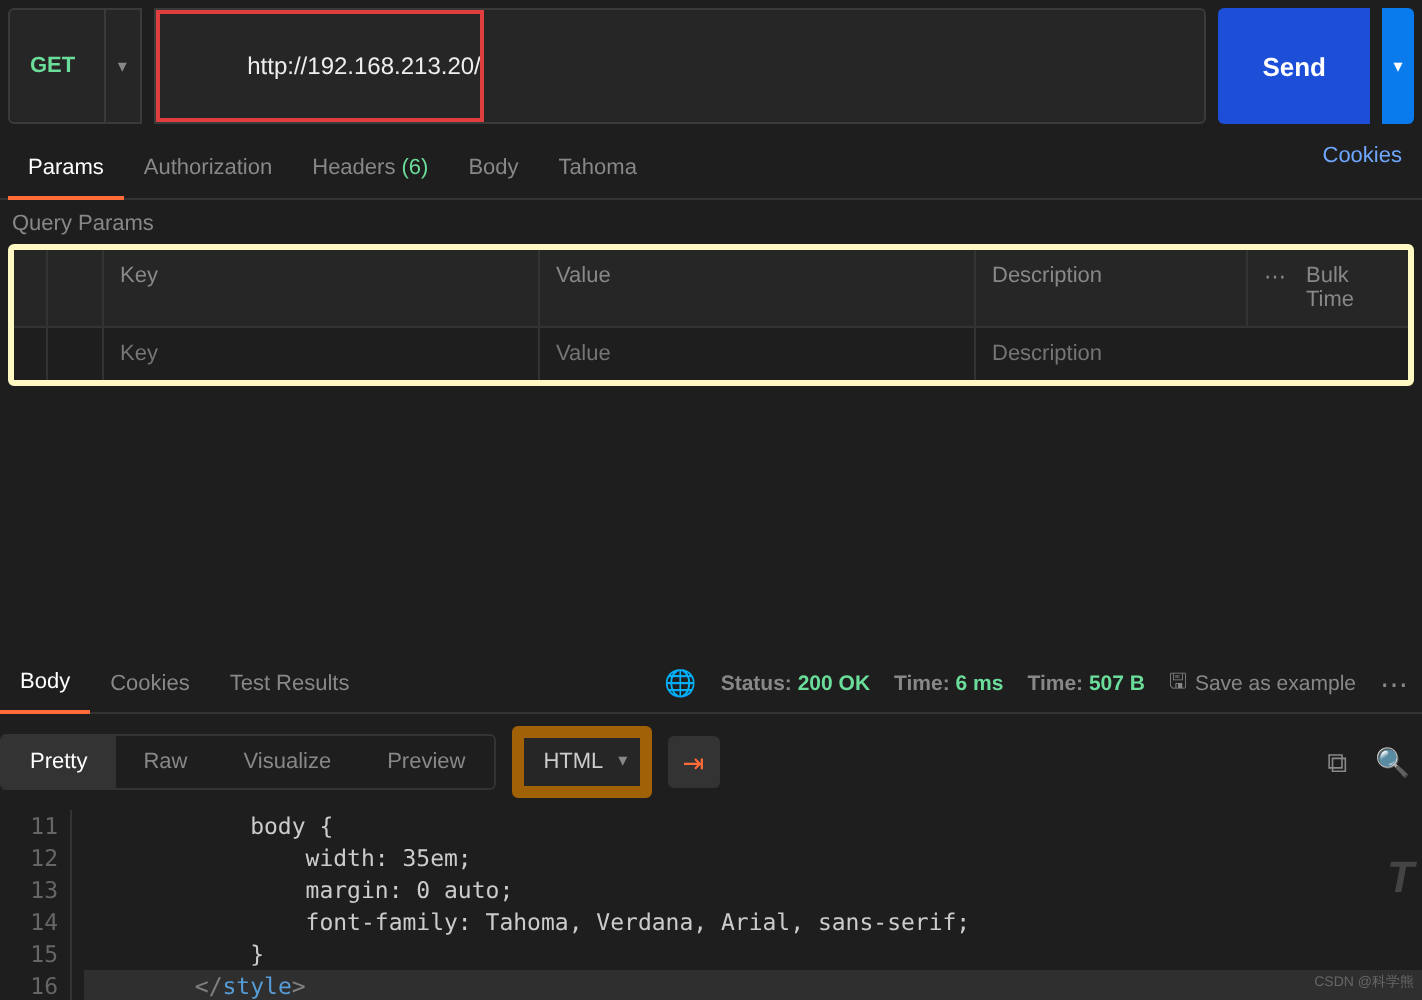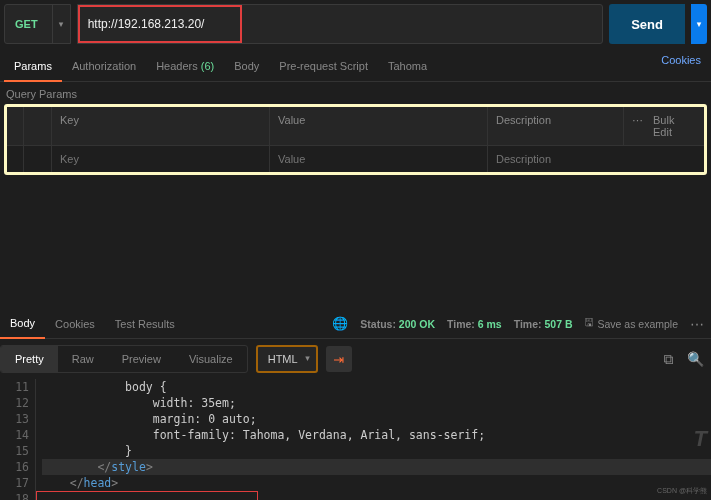--- a/index.html
+++ b/index.html
@@ -1,25 +1,25 @@
 <!DOCTYPE html>
 <html><head>
 <meta charset="utf-8">
 <style>
 * { margin: 0; padding: 0; box-sizing: border-box; }
 body { background: #1e1e1e; color: #ccc; font-family: -apple-system, Helvetica, Arial, sans-serif; font-size: 12px; width: 711px; height: 500px; overflow: hidden; position: relative; }
 
-.url-bar { display: flex; gap: 6px; padding: 4px 4px 0 4px; height: 44px; }
+.url-bar { display: flex; gap: 6px; padding: 4px 4px 0 4px; height: 62px; }
 .method-box { display: flex; align-items: center; border: 1px solid #3a3a3a; border-radius: 3px 0 0 3px; background: #262626; }
 .method-label { color: #6bdd9a; font-weight: 600; font-size: 11px; padding: 0 14px 0 10px; }
 .method-caret { width: 18px; text-align: center; color: #888; border-left: 1px solid #3a3a3a; height: 100%; display: flex; align-items: center; justify-content: center; font-size: 9px; }
-.url-field { flex: 1; display: flex; align-items: center; border: 1px solid #3a3a3a; border-radius: 0 3px 3px 0; background: #262626; position: relative; }
+.url-field { flex: 1; display: flex; align-items: center; border: 1px solid #3a3a3a; border-radius: 0 3px 3px 0; background: #262626; position: relative; padding-left: 36px; }
 .url-highlight { position: absolute; left: 0; top: 0; bottom: 0; width: 164px; border: 2px solid #e03e3e; pointer-events: none; }
 .url-input { flex: 1; background: transparent; border: none; color: #eee; font-size: 12px; padding: 0 10px; outline: none; height: 100%; }
-.send-btn { background: #0c4a6e; color: #fff; font-weight: 600; font-size: 13px; border: none; border-radius: 3px 0 0 3px; padding: 0 22px; cursor: pointer; }
+.send-btn { background: #1d4ed8; color: #fff; font-weight: 600; font-size: 13px; border: none; border-radius: 3px 0 0 3px; padding: 0 22px; cursor: pointer; }
 .send-caret { background: #097bed; color: #fff; border: none; border-radius: 0 3px 3px 0; width: 16px; font-size: 9px; display: flex; align-items: center; justify-content: center; }
 
 .req-tabs { display: flex; padding: 8px 4px 0 4px; border-bottom: 1px solid #333; position: relative; }
 .req-tab { padding: 8px 10px; font-size: 11px; color: #888; cursor: pointer; }
 .req-tab.active { color: #fff; border-bottom: 2px solid #ff6c37; margin-bottom: -1px; }
 .tab-count { color: #6bdd9a; }
 .cookies-link { position: absolute; right: 10px; top: 10px; color: #6fa8ff; font-size: 11px; cursor: pointer; }
 
 .query-label { padding: 6px 12px 4px 6px; font-size: 11px; color: #888; }
 
@@ -44,21 +44,21 @@
 .globe { color: #888; font-size: 13px; }
 .stat { font-size: 10.5px; color: #888; font-weight: bold; }
 .stat .ok { color: #6bdd9a; }
 .save-ex { color: #888; font-size: 10.5px; display: flex; gap: 4px; align-items: center; }
 .dots { color: #888; font-size: 14px; letter-spacing: 1px; }
 
 .pretty-bar { display: flex; align-items: center; gap: 0; padding: 6px 6px 6px 0; }
 .p-seg { display: flex; border: 1px solid #333; border-radius: 3px; overflow: hidden; }
 .p-btn { background: transparent; border: none; color: #888; font-size: 11px; padding: 7px 14px; cursor: pointer; }
 .p-btn.active { background: #333; color: #fff; }
-.p-sel { margin-left: 8px; border: 2px solid #a16207; border-radius: 3px; padding: 6px 18px 6px 10px; font-size: 11px; color: #ccc; background: #262626; position: relative; }
+.p-sel { margin-left: 8px; border: 6px solid #a16207; border-radius: 3px; padding: 6px 18px 6px 10px; font-size: 11px; color: #ccc; background: #262626; position: relative; }
 .p-sel::after { content: "▾"; position: absolute; right: 6px; font-size: 9px; color: #888; }
 .wrap-btn { margin-left: 8px; background: #333; border: none; border-radius: 3px; width: 26px; height: 26px; color: #ff6c37; font-size: 13px; cursor: pointer; display: flex; align-items: center; justify-content: center; }
 .pretty-right { margin-left: auto; display: flex; gap: 14px; color: #888; font-size: 14px; }
 
 .code-area { font-family: Menlo, Consolas, monospace; font-size: 11.5px; display: flex; position: relative; }
 .gutter { width: 36px; text-align: right; color: #666; line-height: 16px; padding-right: 6px; border-right: 1px solid #333; }
 .lines { flex: 1; padding-left: 6px; line-height: 16px; white-space: pre; color: #ccc; }
 .hl-line { background: #2f2f2f; display: inline-block; width: 100%; }
 .tag-b { color: #808080; }
 .tag-n { color: #569cd6; }
@@ -80,37 +80,36 @@
   </div>
   <button class="send-btn">Send</button>
   <button class="send-caret">▾</button>
 </div>
 
 <div class="req-tabs">
   <div class="req-tab active">Params</div>
   <div class="req-tab">Authorization</div>
   <div class="req-tab"><span>Headers</span> <span class="tab-count">(6)</span></div>
   <div class="req-tab">Body</div>
-  <div class="req-tab">Pre-request Script</div>
   <div class="req-tab">Tahoma</div>
   <span class="cookies-link">Cookies</span>
 </div>
 
 <div class="query-label">Query Params</div>
 
 <div class="params-table">
   <div class="pt-row pt-head">
     <div class="pt-cell c-drag"></div>
     <div class="pt-cell c-check"></div>
     <div class="pt-cell c-key">Key</div>
     <div class="pt-cell c-val">Value</div>
     <div class="pt-cell c-desc">Description</div>
     <div class="pt-cell c-act">
       <span>⋯</span>
-      <span>Bulk Edit</span>
+      <span>Bulk Time</span>
     </div>
   </div>
   <div class="pt-row">
     <div class="pt-cell c-drag"></div>
     <div class="pt-cell c-check"></div>
     <div class="pt-cell c-key"><input class="pt-input" placeholder="Key" style=""></div>
     <div class="pt-cell c-val"><input class="pt-input" placeholder="Value" style=""></div>
     <div class="pt-cell c-desc" style="flex:1"><input class="pt-input" placeholder="Description" style=""></div>
   </div>
 </div>
@@ -129,22 +128,22 @@
         <span>Save as example</span>
       </span>
     <span class="dots">⋯</span>
   </div>
 </div>
 
 <div class="pretty-bar">
   <div class="p-seg">
     <button class="p-btn active">Pretty</button>
     <button class="p-btn">Raw</button>
+    <button class="p-btn">Visualize</button>
     <button class="p-btn">Preview</button>
-    <button class="p-btn">Visualize</button>
   </div>
   <div class="p-sel">HTML</div>
   <button class="wrap-btn">⇥</button>
   <div class="pretty-right">
     <span>⧉</span>
     <span>🔍</span>
   </div>
 </div>
 
 <div class="code-area">

